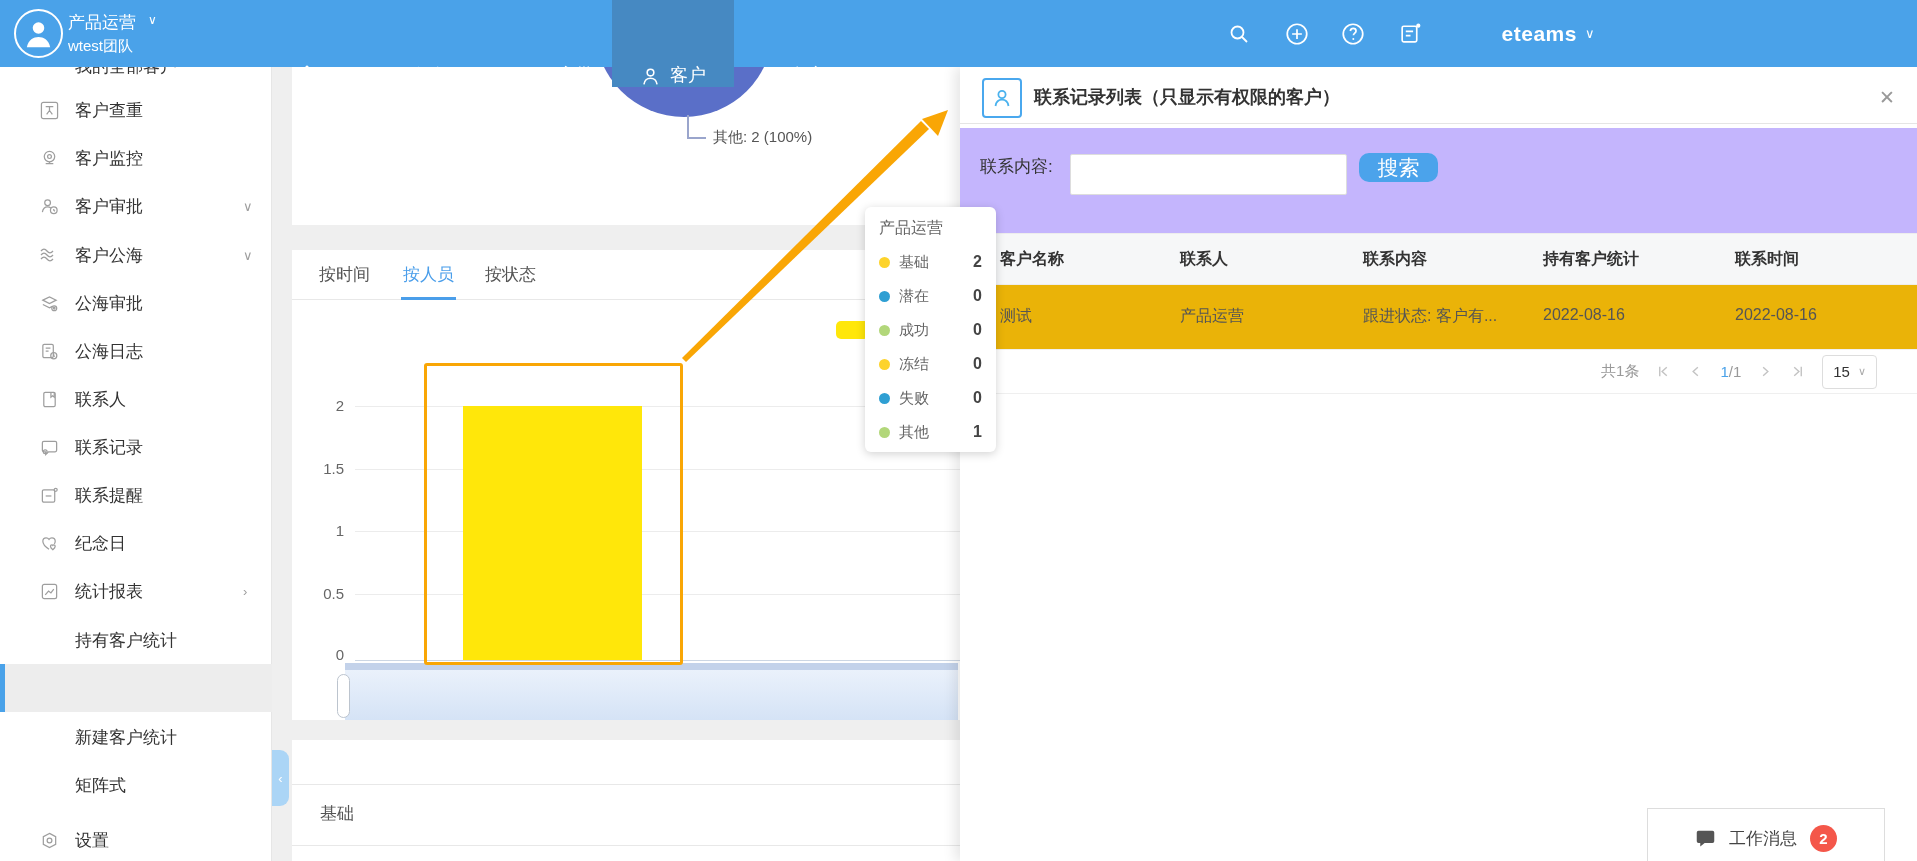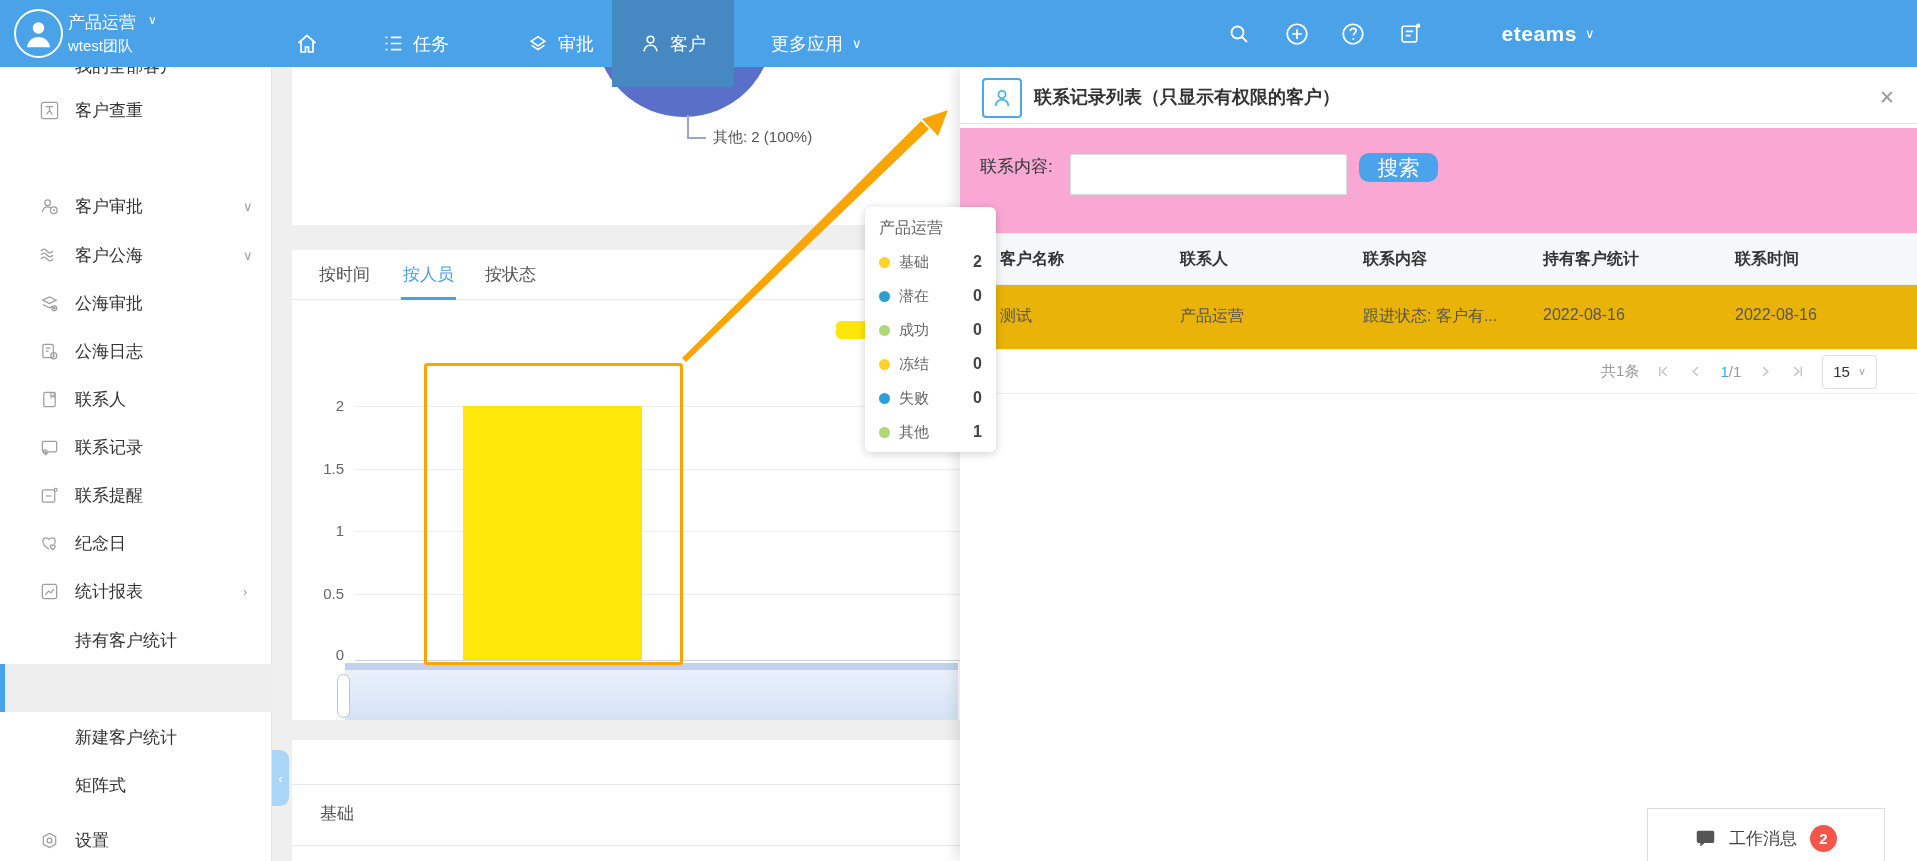--- a/index.html
+++ b/index.html
@@ -7,21 +7,21 @@
   body { font-family:"Liberation Sans","DejaVu Sans",sans-serif; }
   .root { position:relative; width:1917px; height:861px; overflow:hidden; background:#efefef; }
 
   
   .navbar { position:absolute; left:0; top:0; width:1917px; height:67px; background:#4aa2e9; z-index:50; }
   .avatar { position:absolute; left:14px; top:9px; width:49px; height:49px; border:2px solid #fff; border-radius:50%; }
   .avatar svg { position:absolute; left:6px; top:6px; }
   .uname { position:absolute; left:68px; top:11px; color:#fff; font-size:17px; }
   .uteam { position:absolute; left:68px; top:37px; color:#fff; font-size:15px; }
   .uchev { position:absolute; left:148px; top:13px; color:#fff; font-size:12px; }
-  .nav-item { position:absolute; top:0; height:87px; display:flex; align-items:center; gap:9px; color:#fff; font-size:18px; cursor:pointer; }
+  .nav-item { position:absolute; top:0; height:87px; display:flex; align-items:flex-end; gap:9px; color:#fff; font-size:18px; cursor:pointer; }
   .nav-item.active { background:#4689c2; padding:0 28px; }
   .nav-right { position:absolute; top:0; height:67px; display:flex; align-items:center; justify-content:center; }
   .logo { color:#fff; font-size:21px; font-weight:bold; letter-spacing:0.5px; }
   .logo-chev { color:#fff; font-size:13px; margin-left:8px; }
 
   
   .sidebar { position:absolute; left:0; top:67px; width:272px; height:794px; background:#fff; border-right:1px solid #e6e6e6; z-index:5; }
   .side-item { position:absolute; left:0; width:272px; height:26px; display:flex; align-items:center; cursor:pointer; }
   .sicon { position:absolute; left:38px; width:22px; height:22px; display:flex; align-items:center; justify-content:center; color:#9e9e9e; }
   .slabel { position:absolute; left:75px; font-size:17px; color:#333; white-space:nowrap; }
@@ -68,21 +68,21 @@
   .tt-dot.yellow { background:#fdd32b; } .tt-dot.blue { background:#2f9fd3; } .tt-dot.green { background:#b2d77a; }
   .tt-label { font-size:15px; color:#666; }
   .tt-val { margin-left:auto; font-size:16px; font-weight:bold; color:#444; }
 
   
   .panel { position:absolute; left:960px; top:67px; width:957px; height:794px; background:#fff; box-shadow:-5px 0 12px rgba(0,0,0,.10); z-index:10; }
   .p-header { position:absolute; left:0; top:0; width:957px; height:57px; border-bottom:1px solid #e5e5e5; background:#fff; }
   .p-icon { position:absolute; left:22px; top:11px; width:40px; height:40px; border:2px solid #4aa8ee; border-radius:4px; display:flex; align-items:center; justify-content:center; }
   .p-title { position:absolute; left:74px; top:18px; font-size:18px; font-weight:bold; color:#333; }
   .p-close { position:absolute; right:22px; top:19px; font-size:19px; color:#999; cursor:pointer; }
-  .p-search { position:absolute; left:0; top:61px; width:957px; height:105px; background:#f9a8d4; }
+  .p-search { position:absolute; left:0; top:61px; width:957px; height:105px; background:#c4b5fd; }
   .p-slabel { position:absolute; left:20px; top:27px; font-size:17px; color:#333; }
   .p-input { position:absolute; left:110px; top:26px; width:277px; height:41px; border:1px solid #ddd; border-radius:2px; background:#fff; font-size:16px; padding:0 10px; outline:none; }
   .p-btn { position:absolute; left:399px; top:25px; width:79px; height:29px; background:#4ba3eb; color:#fff; font-size:21px; border:none; border-radius:10px; cursor:pointer; }
   .thead { position:absolute; left:0; top:166px; width:957px; height:52px; background:#f6f7f8; border-top:1px solid #ededed; border-bottom:1px solid #ededed; }
   .th { position:absolute; top:15px; font-size:16px; color:#333; font-weight:600; }
   .trow { position:absolute; left:0; top:218px; width:957px; height:65px; background:#eab308; border-bottom:1px solid #f0f0f0; }
   .td { position:absolute; top:21px; font-size:16px; color:#555; }
   .c0{left:40px;} .c1{left:220px;} .c2{left:403px;} .c3{left:583px;} .c4{left:775px;}
   .pager { position:absolute; right:40px; top:283px; height:43px; display:flex; align-items:center; gap:17px; border-bottom:0; }
   .pager-border { position:absolute; left:0; top:326px; width:957px; height:1px; background:#efefef; }
@@ -188,20 +188,30 @@
     <div class="side-item" style="top:30px">
       <span class="sicon">
           <svg width="19" height="19" viewBox="0 0 20 20" fill="none" stroke="#9e9e9e" stroke-width="1.3">
             <rect x="1.5" y="1.5" width="17" height="17" rx="2"></rect>
             <path d="M6 6h8M10 6v4M10 10l-3 4M10 10l3 4"></path>
           </svg>
         </span>
       <span class="slabel">客户查重</span>
     </div>
 
+    <div class="side-item" style="top:78px">
+      <span class="sicon">
+          <svg width="19" height="19" viewBox="0 0 20 20" fill="none" stroke="#9e9e9e" stroke-width="1.3">
+            <circle cx="10" cy="8" r="5.5"></circle>
+            <circle cx="10" cy="8" r="2"></circle>
+            <path d="M6 15.5h8M10 13.5v2"></path>
+          </svg>
+        </span>
+      <span class="slabel">客户监控</span>
+    </div>
 
     <div class="side-item" style="top:126px">
       <span class="sicon">
           <svg width="19" height="19" viewBox="0 0 20 20" fill="none" stroke="#9e9e9e" stroke-width="1.3">
             <circle cx="8" cy="6" r="3"></circle>
             <path d="M2.5 16c.6-4 3-5.5 5.5-5.5 1.2 0 2.4.3 3.4 1"></path>
             <circle cx="14.5" cy="14" r="3.5"></circle>
             <path d="M14.5 12.5V14l1.2 1"></path>
           </svg>
         </span>

